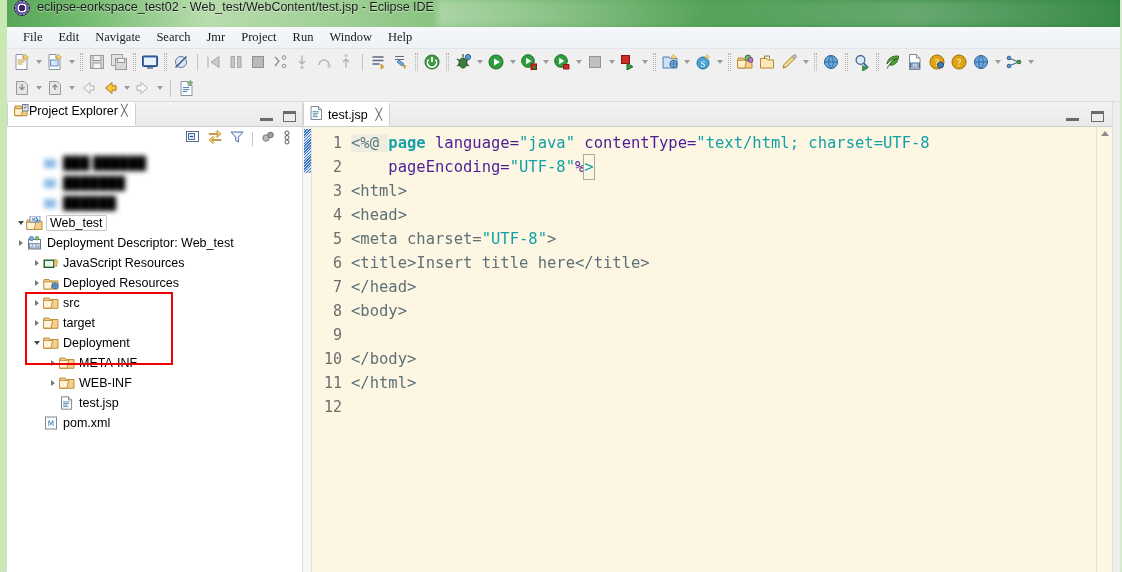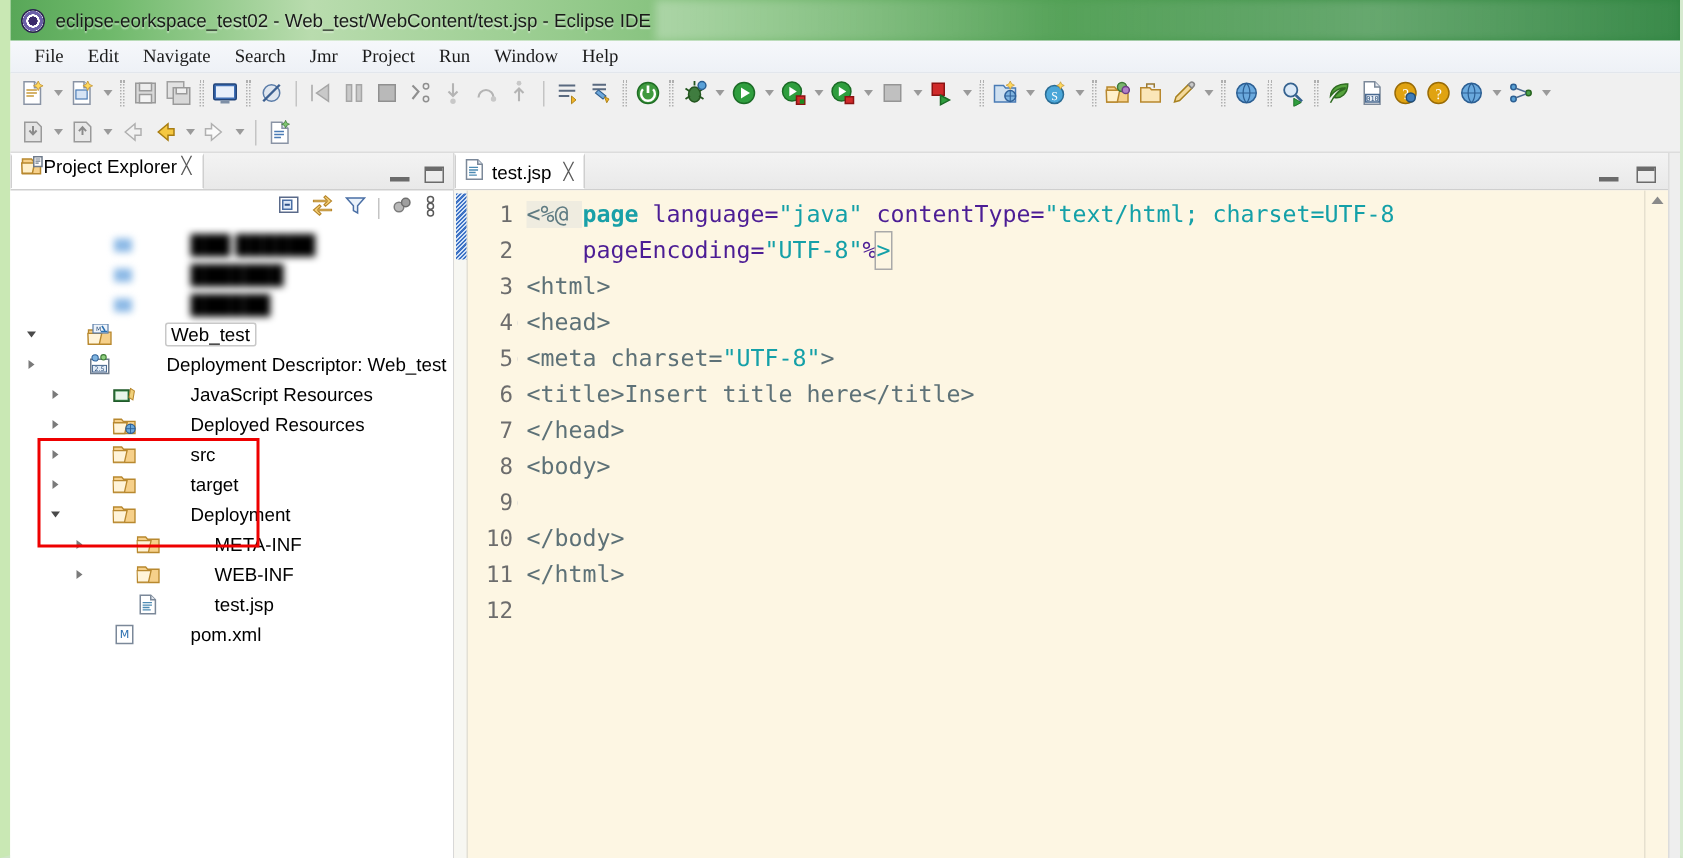--- a/index.html
+++ b/index.html
@@ -17,21 +17,21 @@
     border-right: 2px solid #d6ead0;
     border-bottom: 2px solid #cfe6c6;
   }
 
   
   .titlebar {
     position: relative;
     height: 27px;
     background: linear-gradient(90deg,#58a758 0%, #6fb96b 6%, #b9dcae 18%, #9ecf94 30%,
                                 #78bb72 45%, #4f9f52 62%, #3f9248 78%, #2f8440 100%);
-    display: flex; align-items: center;
+    display: flex; align-items: flex-start;
     overflow: hidden;
   }
   .titlebar::after{
     content:""; position:absolute; left:430px; top:0; right:0; bottom:0;
     background:linear-gradient(90deg, rgba(255,255,255,.30), rgba(255,255,255,.05) 40%, rgba(255,255,255,.22) 70%, rgba(255,255,255,.05));
     filter: blur(3px);
     pointer-events:none;
   }
   .title-icon {
     width: 16px; height: 16px; margin-left: 7px; margin-right: 7px;
@@ -111,21 +111,21 @@
   .wb-max::before{ content:""; display:block; height:2px; background:#6b6b6b; }
 
   .pe-toolbar {
     height: 24px; display:flex; align-items:center; justify-content:flex-end;
     gap: 6px; padding-right: 10px;
     background: #fff;
   }
   .pe-tree { flex:1; background:#fff; padding-top:2px; position:relative; overflow:hidden; }
   .row {
     height: 20px; display:flex; align-items:center; font-size:12.5px; color:#000;
-    white-space:nowrap; position:relative;gap:32px;
+    white-space:nowrap; position:relative;
   }
   .row .tw { width:11px; display:flex; align-items:center; justify-content:center; flex:none; }
   .tw-c::after { content:""; border-left:4px solid #7a7a7a; border-top:3.5px solid transparent;
                  border-bottom:3.5px solid transparent; }
   .tw-o::after { content:""; border-top:4px solid #4a4a4a; border-left:3.5px solid transparent;
                  border-right:3.5px solid transparent; }
   .ic { width:17px; height:16px; margin-right:4px; flex:none; display:flex; align-items:center; justify-content:center;}
   .blur { filter: blur(2.6px); }
   .sel-box { outline:1px solid #c8c8c8; background:#fff; padding:0 3px; border-radius:1px; }
 

